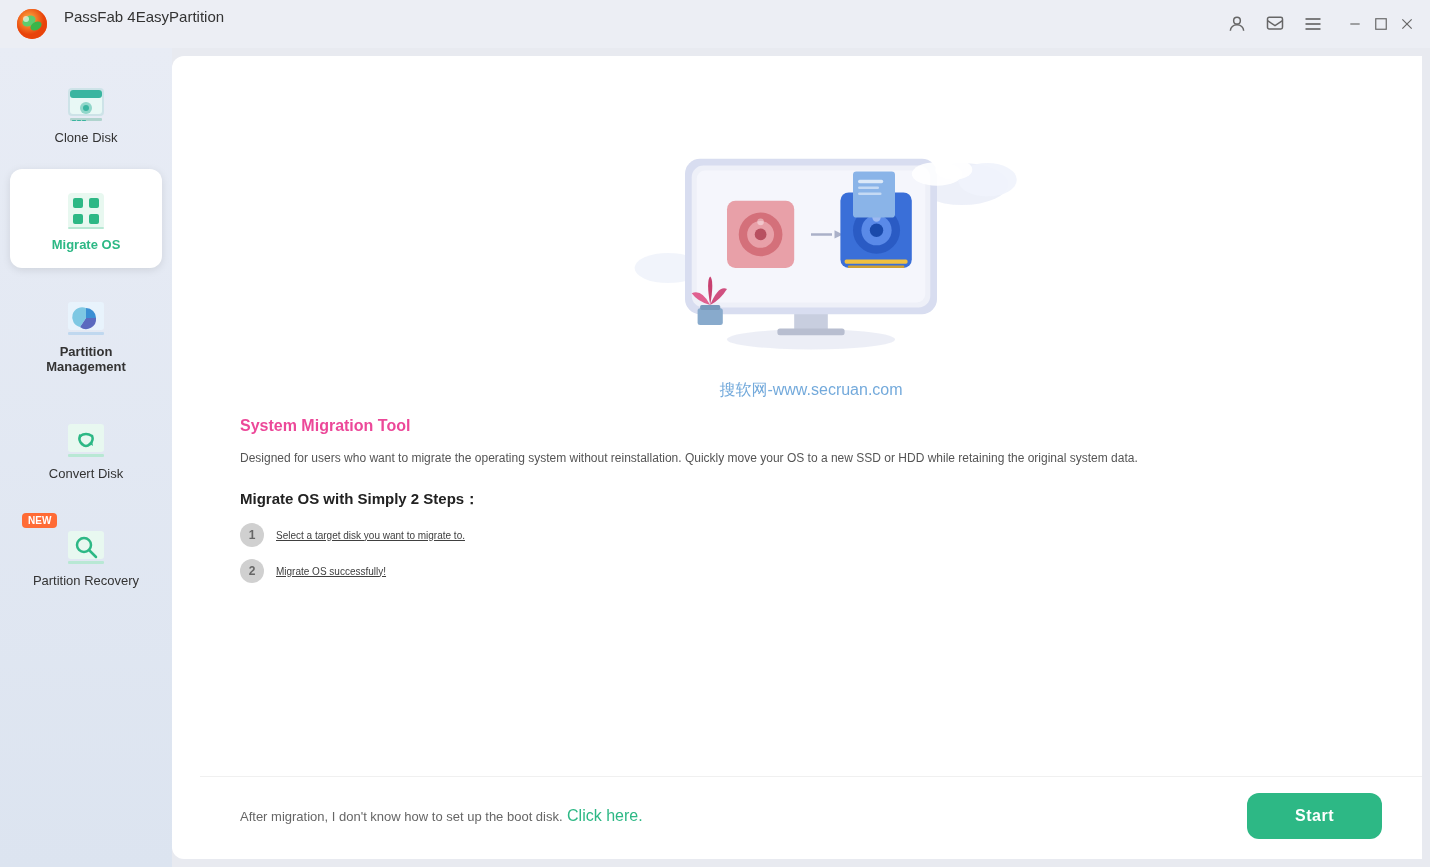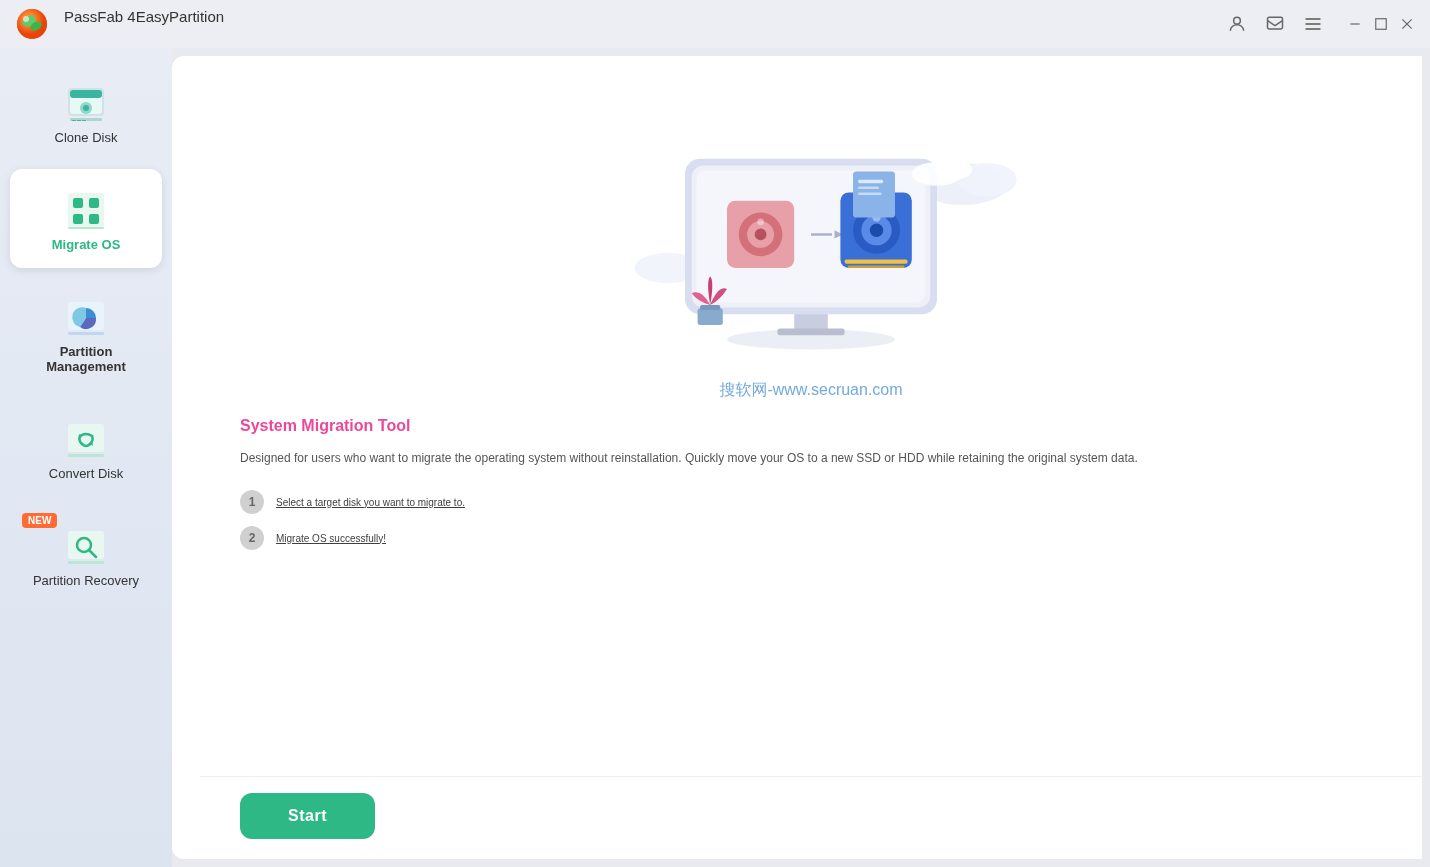--- a/index.html
+++ b/index.html
@@ -434,28 +434,33 @@
           <path d="M130 244 Q140 220 150 225 Q142 238 130 244" fill="#d05080"></path>
           <path d="M130 244 Q125 215 130 210 Q135 215 130 244" fill="#c84070"></path>
         </svg>
       </div>
 
       <div class="watermark">搜软网-www.secruan.com</div>
 
       <div class="text-content">
         <h2 class="section-title">System Migration Tool</h2>
         <p class="section-desc">Designed for users who want to migrate the operating system without reinstallation. Quickly move your OS to a new SSD or HDD while retaining the original system data.</p>
+        <p class="steps-title">Migrate OS with Simply 2 Steps：</p>
         <div class="step-item">
           <div class="step-number">1</div>
           <span class="step-text">Select a target disk you want to migrate to.</span>
         </div>
         <div class="step-item">
           <div class="step-number">2</div>
           <span class="step-text">Migrate OS successfully!</span>
         </div>
       </div>
     </div>
 
     <div class="content-footer">
+      <div>
+        <span class="footer-note">After migration, I don't know how to set up the boot disk.</span>
+        <a class="footer-link" href="#">Click here.</a>
+      </div>
       <button class="start-btn">Start</button>
     </div>
   </div>
 </div>
 
 </body></html>

